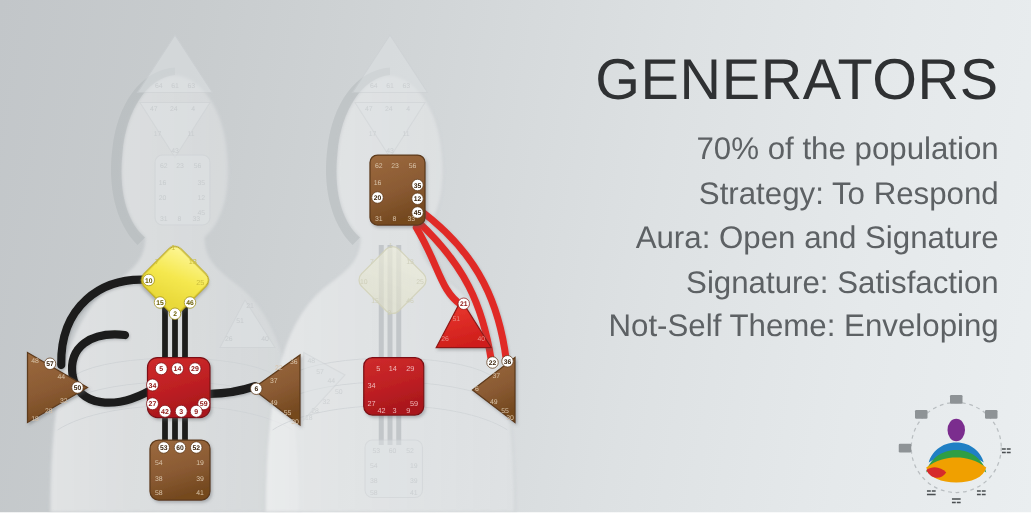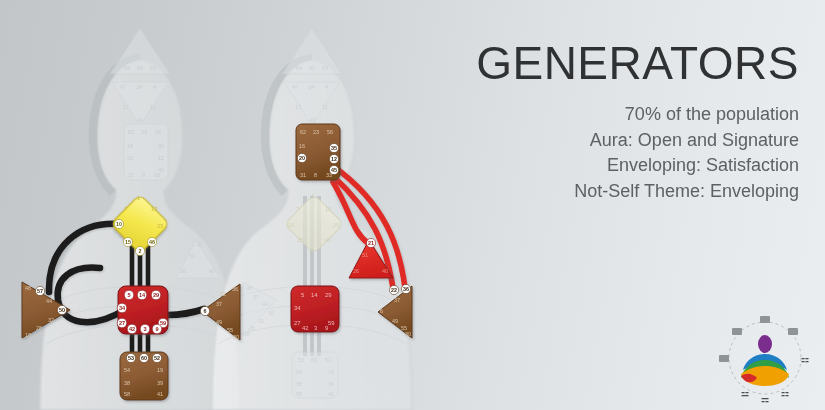--- a/index.html
+++ b/index.html
@@ -15,21 +15,21 @@
   
   #textpanel{
     position:absolute;right:26px;top:40px;width:370px;
     text-align:right;
   }
   #title{
     font-size:46px;font-weight:normal;color:#2f3133;letter-spacing:0.5px;
     line-height:1.0;margin:0 0 16px 0;
   }
   .tline{
-    font-size:18px;color:#5d6164;line-height:1.42;white-space:nowrap;text-align:right;
+    font-size:25px;color:#5d6164;line-height:1.42;white-space:nowrap;text-align:right;
   }
   
   #logo{position:absolute;right:10px;bottom:6px;width:100px;height:92px;}
   .gatelabel{font-family:"Liberation Sans",sans-serif;}
 </style>
 </head>
 <body>
 
 <div id="stage">
 
@@ -362,22 +362,23 @@
         <text class="gatelabel" x="157" y="385" font-size="5.5" fill="#d8c3a8">39</text>
         <text class="gatelabel" x="124" y="396" font-size="5.5" fill="#d8c3a8">58</text>
         <text class="gatelabel" x="157" y="396" font-size="5.5" fill="#d8c3a8">41</text>
       </g>
     </g>
   </svg>
 
   <div id="textpanel">
     <h1 id="title">GENERATORS</h1>
     <div class="tline">70% of the population</div>
+    <div class="tline">Strategy: To Respond</div>
     <div class="tline">Aura: Open and Signature</div>
-    <div class="tline">Enveloping: Satisfaction</div>
+    <div class="tline">Signature: Satisfaction</div>
     <div class="tline">Not-Self Theme: Enveloping</div>
   </div>
 
   <svg id="logo" viewBox="0 0 100 92">
     <g>
       <circle cx="50" cy="46" r="36" fill="none" stroke="#b9bec1" stroke-width="1" stroke-dasharray="3 3"></circle>
       <g fill="#8e9396">
         <rect x="45" y="4" width="10" height="7" rx="1"></rect>
         <rect x="73" y="16" width="10" height="7" rx="1"></rect>
         <rect x="17" y="16" width="10" height="7" rx="1"></rect>

